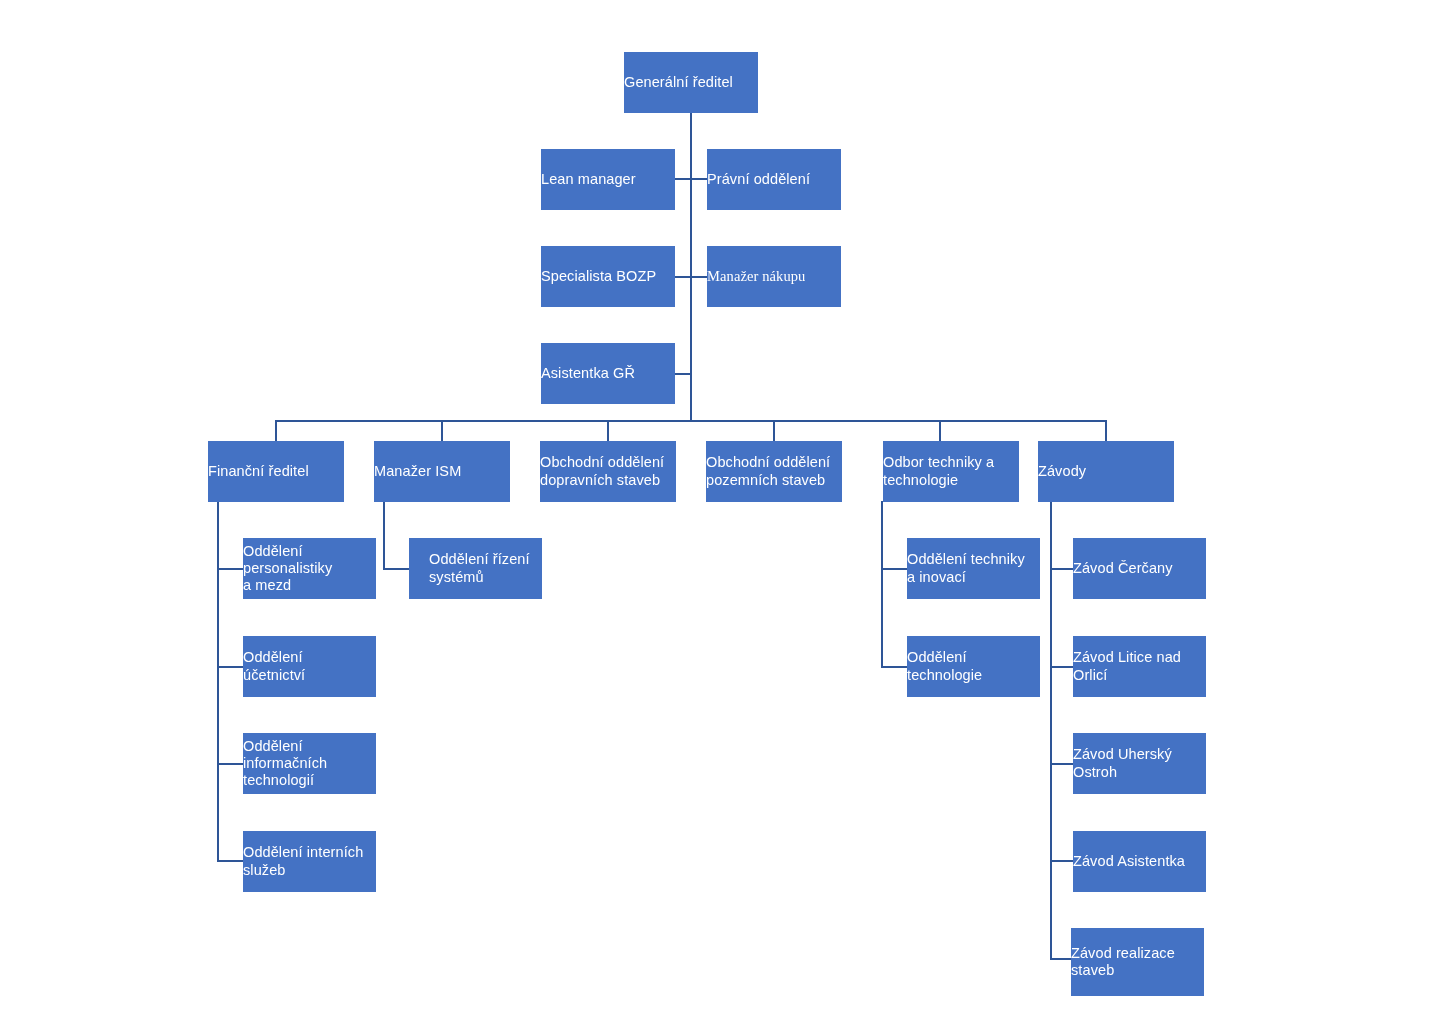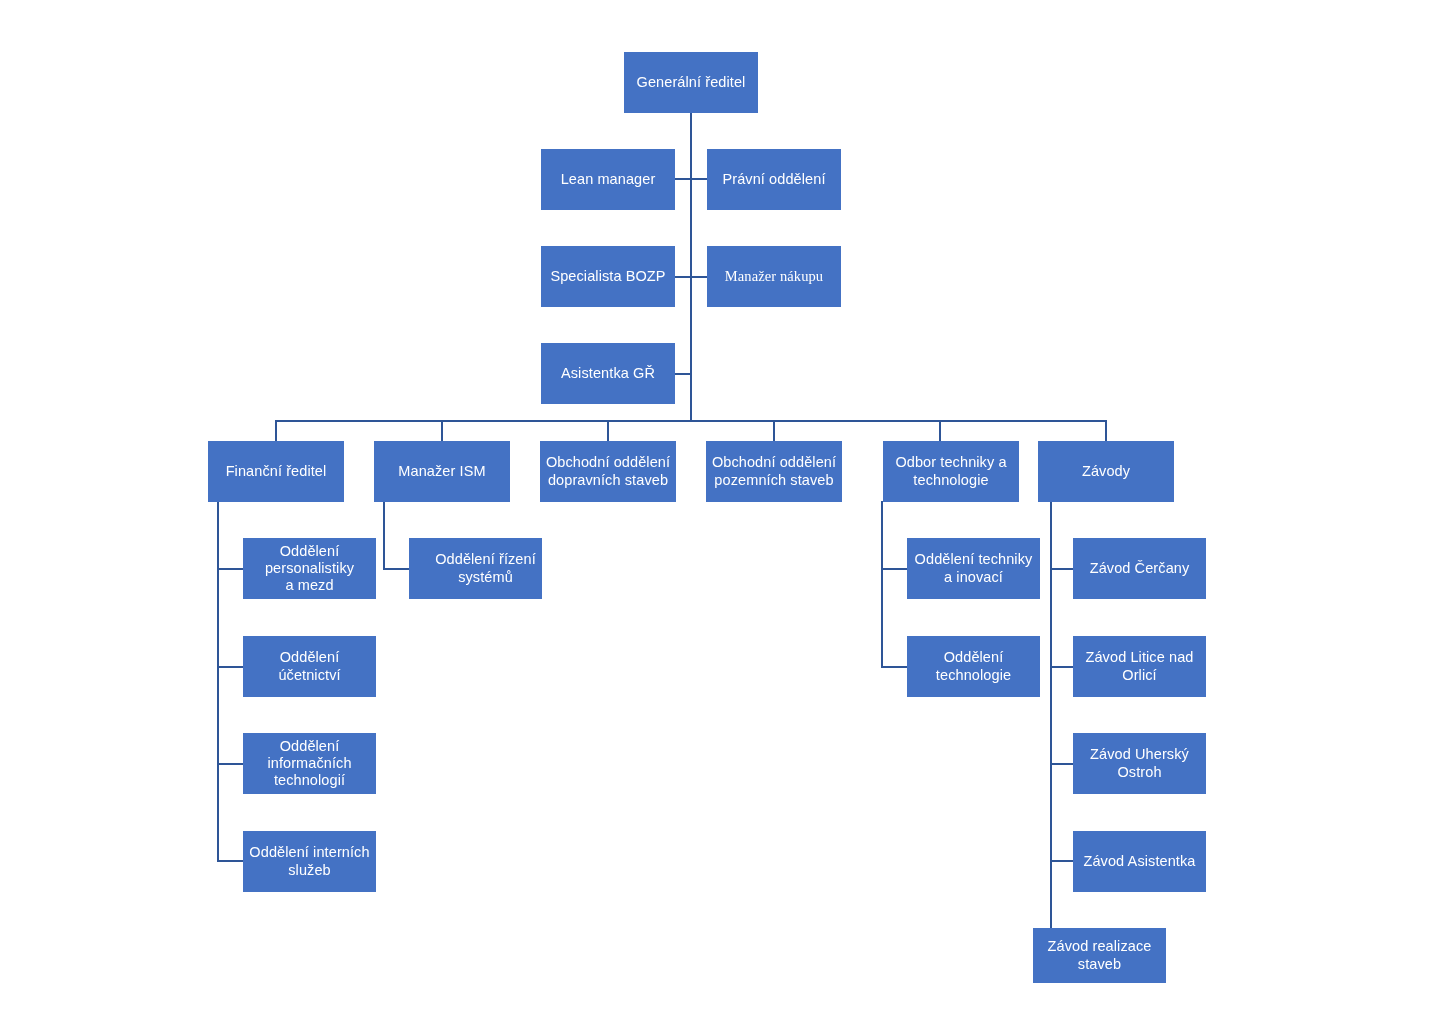--- a/index.html
+++ b/index.html
@@ -17,21 +17,20 @@
     background: #ffffff;
     overflow: hidden;
   }
   .node {
     position: absolute;
     background: #4472C4;
     color: #ffffff;
     display: flex;
     align-items: center;
     justify-content: center;
-    text-align: center;
     box-sizing: border-box;
     line-height: 1.18;
     font-size: 14.5px;
     letter-spacing: 0.1px;
     z-index: 3;
   }
   .node > span {
     display: block;
     white-space: pre-line;
     width: 108%;
@@ -172,18 +171,18 @@
     <span>Závod Litice nad
 Orlicí</span>
   </div>
   <div class="node" style="left:1073px; top:733px; width:133px; height:61px;">
     <span>Závod Uherský
 Ostroh</span>
   </div>
   <div class="node" style="left:1073px; top:831px; width:133px; height:61px;">
     <span>Závod Asistentka</span>
   </div>
-  <div class="node" style="left:1033px; top:928px; width:133px; height:55px;">
+  <div class="node" style="left:1071px; top:928px; width:133px; height:68px;">
     <span>Závod realizace
 staveb</span>
   </div>
 
 </div>
 
 </body></html>

